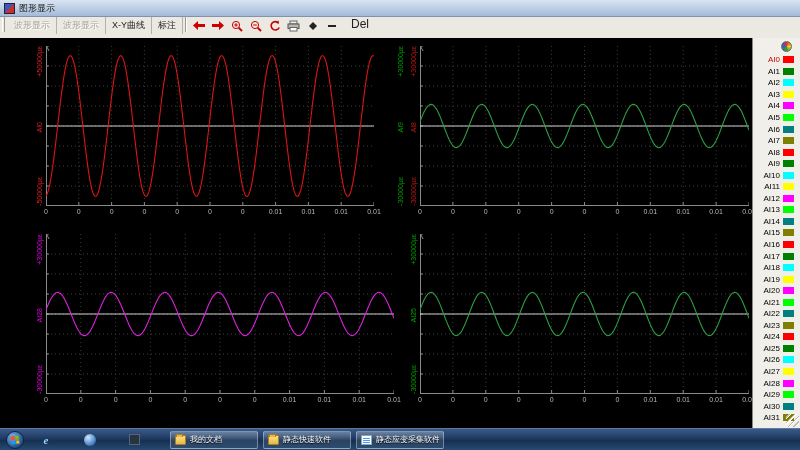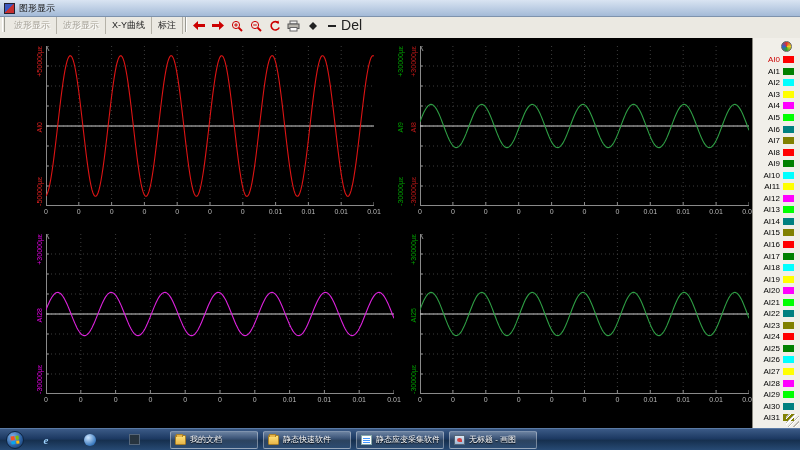--- a/index.html
+++ b/index.html
@@ -23,21 +23,21 @@
   .tbtn { height:17px; padding:0 6px; display:flex; align-items:center; font-size:9px;
     color:#222; border-right:1px solid #b5b2a8; cursor:default; white-space:nowrap; }
   .tbtn.disabled span { color:#a7a399; text-shadow:1px 1px 0 #fff; }
   .tsep { width:0; height:15px; border-left:1px solid #9a9a92; border-right:1px solid #fff; margin:0 2px; }
   .ibtn { width:19px; height:17px; display:flex; align-items:center; justify-content:center;
     border:1px solid transparent; }
   .ibtn svg { display:block; }
   #toolbar-edit { width:104px; height:15px; background:#fff; border:1px solid #7a7a7a;
     margin-left:3px; font-size:8px; display:flex; align-items:center; padding-left:2px; color:#000; }
   #edit-caret { width:1px; height:10px; background:#000; margin-left:1px; }
-  #del-label { font-size:14px; color:#222; }
+  #del-label { font-size:12px; color:#222; margin-left:10px; }
 
   
   #client { position:absolute; left:0; top:38px; width:800px; height:390px; background:#000; }
   .plot { position:absolute; }
   .pos-tl { left:46px; top:8px;   width:328px; height:172px; }
   .pos-tr { left:420px; top:8px;  width:329px; height:172px; }
   .pos-bl { left:46px; top:196px; width:348px; height:172px; }
   .pos-br { left:420px; top:196px;width:329px; height:172px; }
   .plotbox { position:absolute; left:0; top:0; right:0; bottom:12px; }
   .plotbox svg { width:100%; height:100%; display:block; }
@@ -633,20 +633,16 @@
     <span class="tb-label">我的文档</span>
   </div>
         <div class="tb-btn">
     <span class="tb-ic folder"></span>
     <span class="tb-label">静态快速软件</span>
   </div>
         <div class="tb-btn">
     <span class="tb-ic document"></span>
     <span class="tb-label">静态应变采集软件使...</span>
   </div>
-        <div class="tb-btn">
-    <span class="tb-ic paint"></span>
-    <span class="tb-label">无标题 - 画图</span>
-  </div>
       </span>
   </div>
 
 </div>
 
 </body></html>

